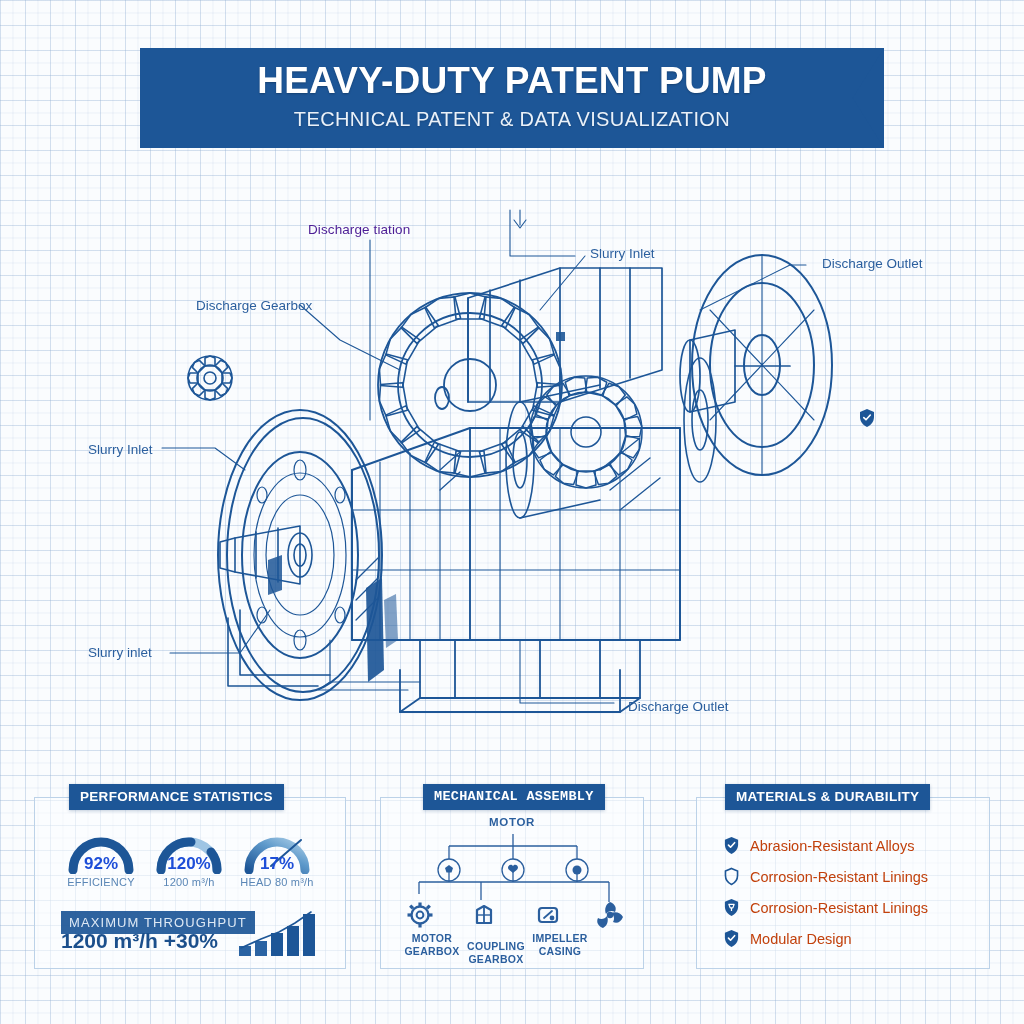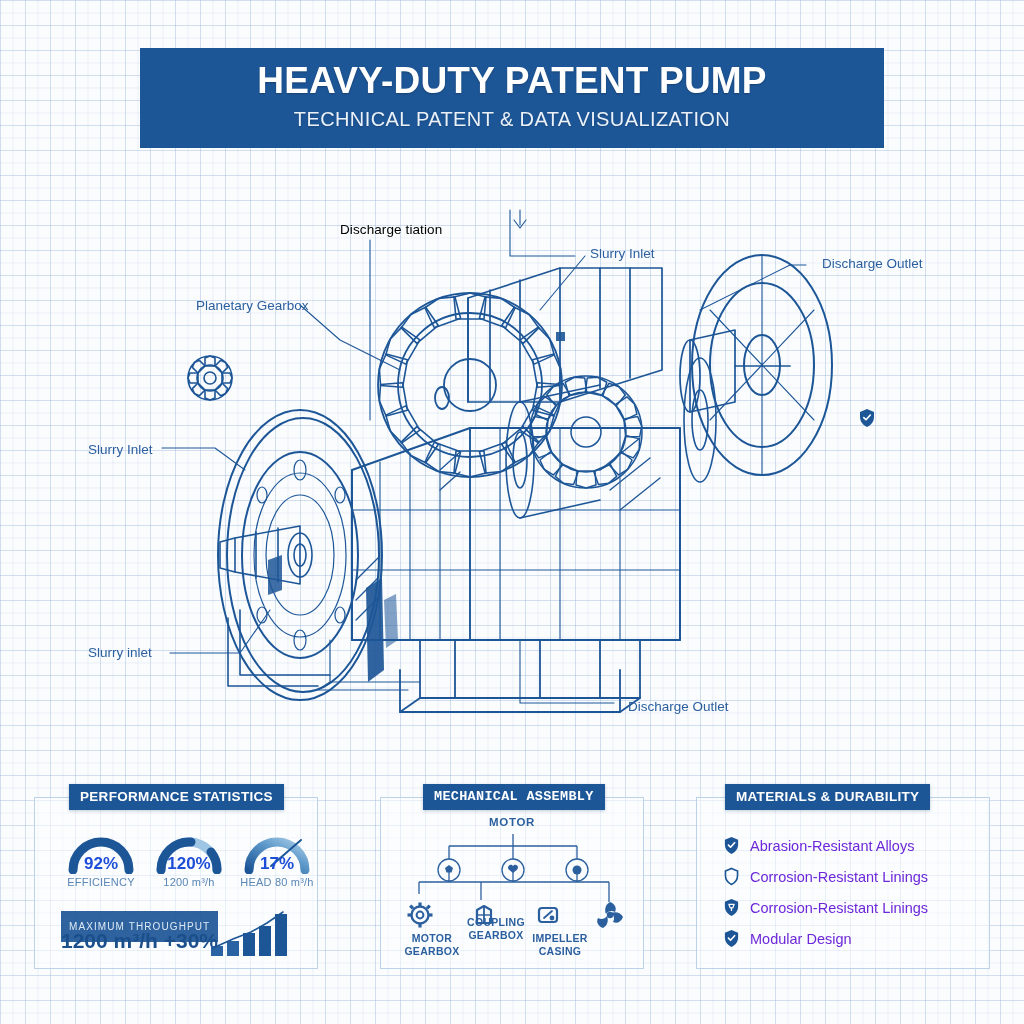--- a/index.html
+++ b/index.html
@@ -69,42 +69,42 @@
   }
   #diagram-svg { width: 100%; height: 100%; display: block; }
 
   .callout-label {
     position: absolute;
     color: #2b5f9e;
     font-size: 13.5px;
     font-weight: 500;
     white-space: nowrap;
   }
-  .callout-label.blurry { color: #000000; letter-spacing: .1px; margin-left: 32px; }
+  .callout-label.blurry { color: #4c1d95; letter-spacing: .1px; }
 
   
   .panel {
     position: absolute;
     border: 1px solid #bcd2e8;
     background: rgba(252,253,255,0.55);
   }
   .panel-header {
     position: absolute;
     top: -14px;
     background: #1d5697;
     color: #fff;
     font-size: 13.5px;
     font-weight: bold;
     letter-spacing: .3px;
     padding: 5px 11px 6px 11px;
     white-space: nowrap;
     box-shadow: 0 1px 3px rgba(20,60,110,0.25);
   }
 
-  #panel-performance { left: 34px;  top: 797px; width: 284px; height: 172px; }
+  #panel-performance { left: 34px;  top: 797px; width: 312px; height: 172px; }
   #panel-performance .panel-header { left: 34px; }
   #panel-assembly    { left: 380px; top: 797px; width: 264px; height: 172px; }
   #panel-assembly    .panel-header { left: 42px; font-family: Liberation Mono, monospace; }
   #panel-materials   { left: 696px; top: 797px; width: 294px; height: 172px; }
   #panel-materials   .panel-header { left: 28px; }
 
   
   .gauge-row { position: absolute; top: 18px; left: 0; width: 100%; height: 90px; }
   .gauge {
     position: absolute;
@@ -121,23 +121,23 @@
     font-size: 11px; color: #4a7cb0; letter-spacing: .2px;
   }
   .gauge-label.blurry { color: #5a86b6; }
 
   
   #throughput-badge {
     position: absolute;
     left: 26px; top: 113px;
     background: #1d5697;
     color: #dce8f5;
-    font-size: 10px;
+    font-size: 13px;
     letter-spacing: 1.1px;
-    padding: 10px 8px;
+    padding: 4px 8px;
     opacity: .92;
   }
   #throughput-value {
     position: absolute;
     left: 26px; top: 131px;
     font-size: 21px; font-weight: bold; color: #1b4f8c;
   }
   #mini-bars { position: absolute; right: 24px; top: 110px; }
 
   
@@ -161,21 +161,21 @@
   
   .material-item {
     position: absolute;
     left: 26px;
     display: flex;
     align-items: center;
     gap: 10px;
   }
   .material-text {
     font-size: 14.5px;
-    color: #6d28d9;
+    color: #c2410c;
     white-space: nowrap;
   }
 
   #floating-shield { position: absolute; left: 858px; top: 408px; }
 </style>
 </head>
 <body>
 
 <div id="grid-bg"></div>
 
@@ -355,21 +355,21 @@
       </g>
 
       <g stroke-width="1.6">
         <path d="M240 440 L240 505 L330 505"></path>
         <path d="M228 448 L228 516 L318 516"></path>
       </g>
     </g>
   </svg>
 
   <div class="callout-label blurry" style="left:308px; top:52px;">Discharge tiation</div>
-  <div class="callout-label" style="left:196px; top:128px;">Planetary Gearbox</div>
+  <div class="callout-label" style="left:196px; top:128px;">Discharge Gearbox</div>
   <div class="callout-label" style="left:590px; top:76px;">Slurry Inlet</div>
   <div class="callout-label" style="left:822px; top:86px;">Discharge Outlet</div>
   <div class="callout-label" style="left:88px;  top:272px;">Slurry Inlet</div>
   <div class="callout-label" style="left:88px;  top:475px;">Slurry inlet</div>
   <div class="callout-label" style="left:628px; top:529px;">Discharge Outlet</div>
 </div>
 
 <svg id="floating-shield" width="18" height="20" viewBox="0 0 18 20">
   <path d="M9 1 L16 4 V9 C16 14 12.5 17.5 9 19 C5.5 17.5 2 14 2 9 V4 Z" fill="#1d5697"></path>
   <path d="M5.8 9.6 L8 11.8 L12.3 7" stroke="#fff" stroke-width="1.6" fill="none" stroke-linecap="round" stroke-linejoin="round"></path>
@@ -491,21 +491,21 @@
         <path d="M15 2 c5 2 7 6 5 10 c-3-2-7-1-9 2 c-2-5 0-10 4-12z"></path>
         <path d="M28 17 c-2 5-6 7-10 5 c2-3 1-7-2-9 c5-2 10 0 12 4z"></path>
         <path d="M8 28 c-5-2-7-6-5-10 c3 2 7 1 9-2 c2 5 0 10-4 12z"></path>
         <circle cx="15" cy="15" r="3.2"></circle>
       </g>
     </svg>
 
     <div class="assembly-node-label" style="left:14px; top:134px;">
       <span>MOTOR<br>GEARBOX</span>
     </div>
-    <div class="assembly-node-label" style="left:78px; top:118px;">
+    <div class="assembly-node-label" style="left:78px; top:142px;">
       <span>COUPLING<br>GEARBOX</span>
     </div>
     <div class="assembly-node-label" style="left:142px; top:134px;">
       <span>IMPELLER<br>CASING</span>
     </div>
   </div>
 </div>
 
 <div class="panel" id="panel-materials">
   <div class="panel-header">MATERIALS &amp; DURABILITY</div>

